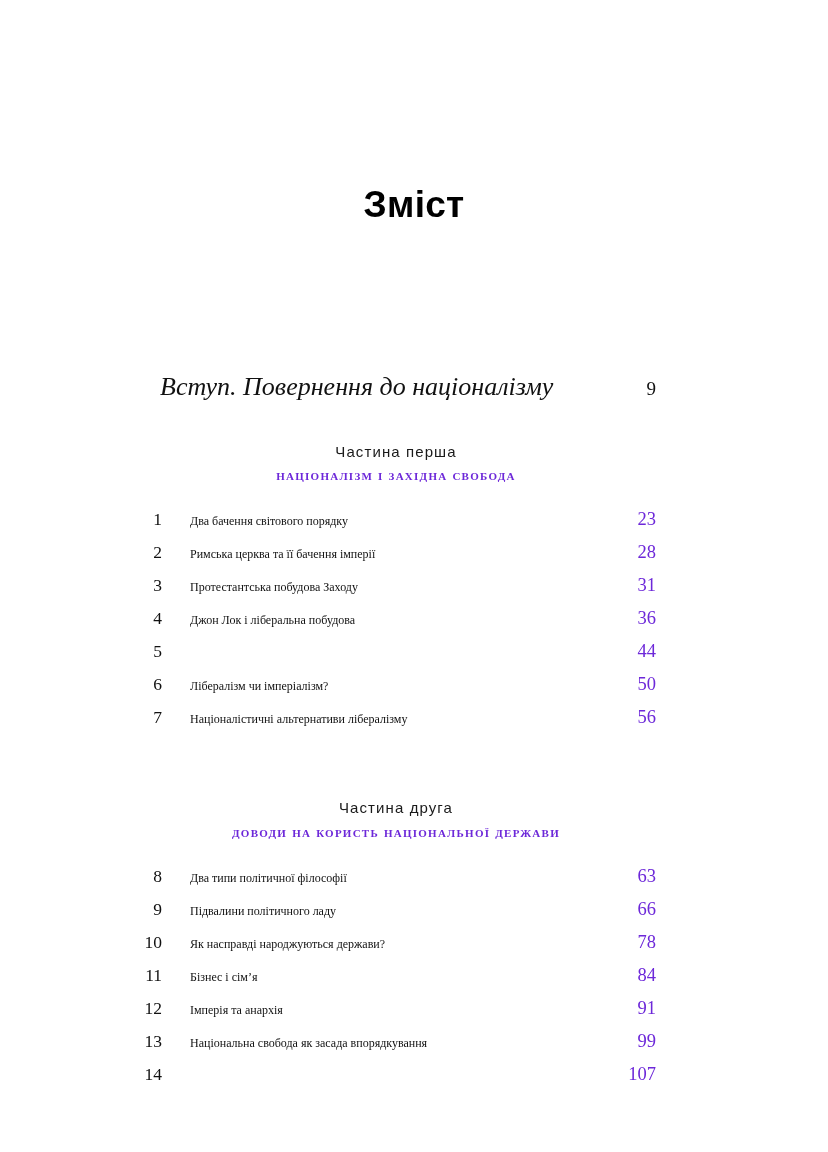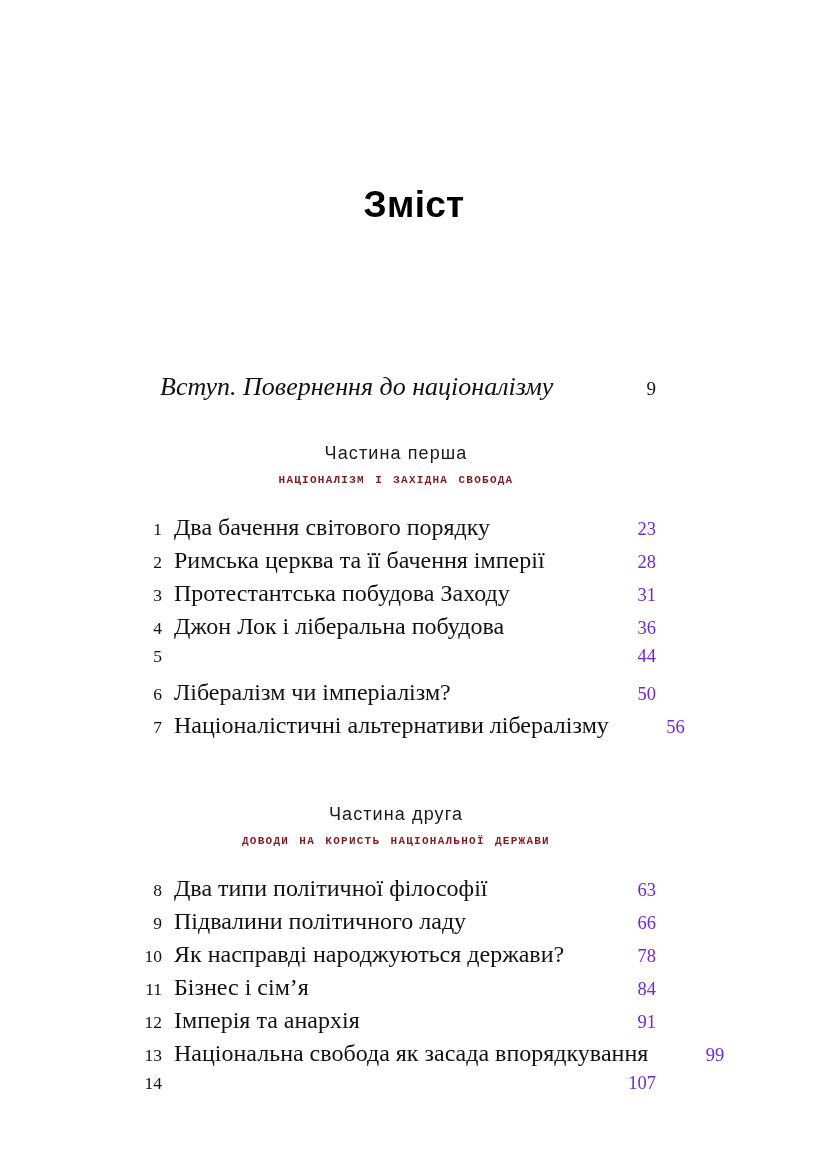--- a/index.html
+++ b/index.html
@@ -79,32 +79,32 @@
   .part-block {
     width: 520px;
     text-align: center;
     margin: 0 0 22px 0;
   }
   .part-block.first { margin-top: 38px; }
   .part-block.second { margin-top: 56px; }
 
   .part-kicker {
     font-family: "Liberation Sans", "DejaVu Sans", sans-serif;
-    font-size: 18px;
+    font-size: 15px;
     font-weight: normal;
     letter-spacing: 1.1px;
     color: #1a1a1a;
     line-height: 1.55;
   }
   .part-name {
-    font-family: Liberation Mono, monospace;
+    font-family: Liberation Serif, serif;
     font-size: 15px;
     font-weight: bold;
     letter-spacing: 1.25px;
-    color: #7f1d1d;
+    color: #6d28d9;
     line-height: 1.6;
     font-variant: small-caps;
     text-transform: lowercase;
   }
 
   
   .chapter-row {
     display: flex;
     align-items: baseline;
     width: 520px;
@@ -113,22 +113,22 @@
   }
   .ch-num {
     width: 26px;
     flex: 0 0 26px;
     text-align: right;
     font-size: 17.5px;
     color: #111111;
     white-space: nowrap;
   }
   .ch-title {
-    margin-left: 12px;
-    font-size: 24px;
+    margin-left: 28px;
+    font-size: 12px;
     color: #111111;
     white-space: nowrap;
   }
   .leader {
     flex: 1 1 auto;
     min-width: 14px;
     align-self: center;
     height: 10px;
     margin: 0 16px 0 12px;
     background-image: radial-gradient(circle, #b6b6b6 0.9px, rgba(255,255,255,0) 1.1px);

